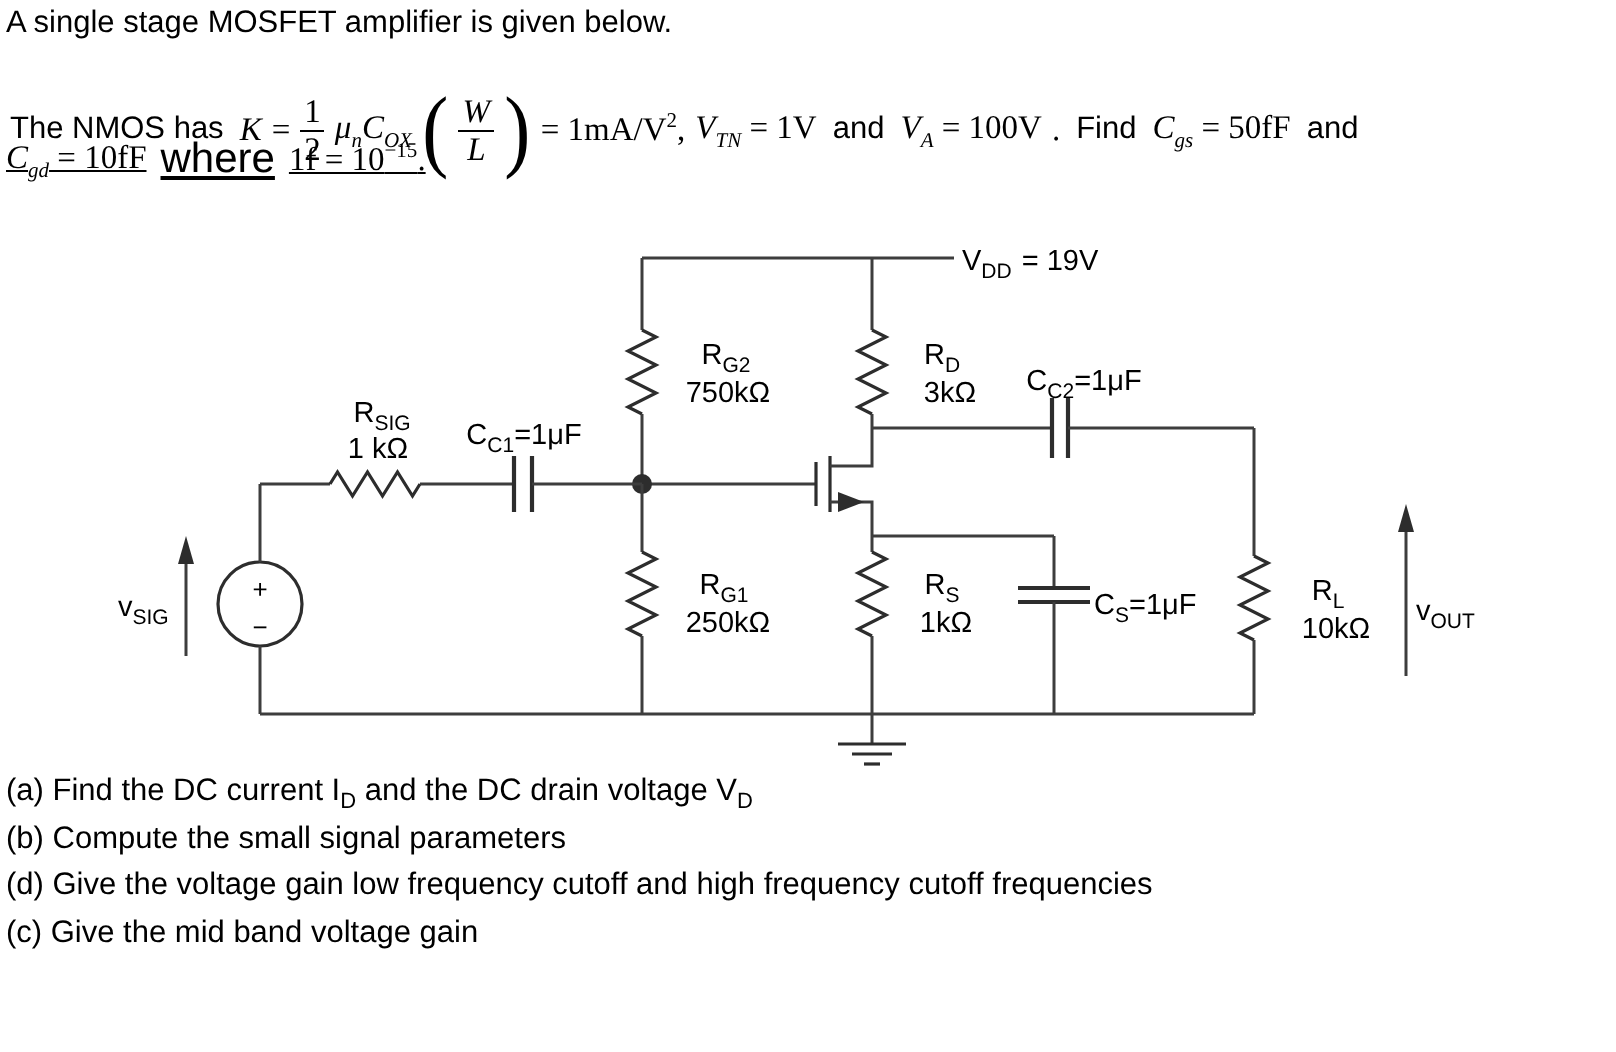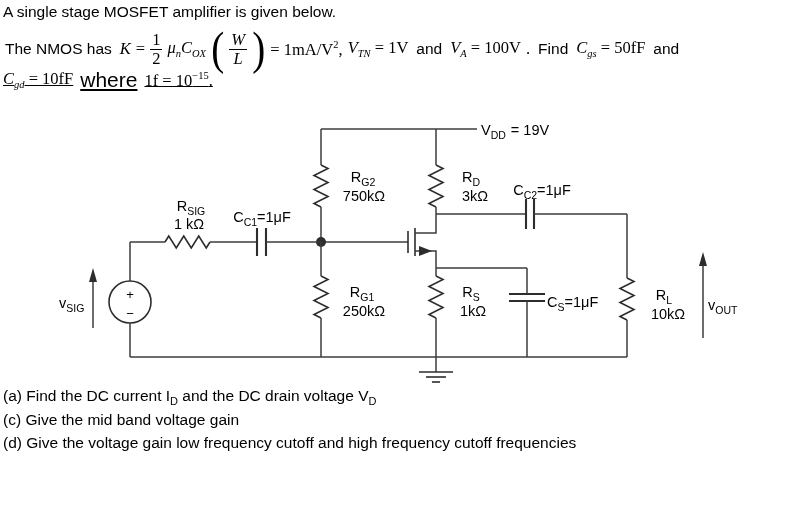--- a/index.html
+++ b/index.html
@@ -3,21 +3,21 @@
 <meta charset="utf-8">
 <style>
   * { margin:0; padding:0; box-sizing:border-box; }
   html,body { width:808px; height:526px; background:#ffffff; overflow:hidden; }
   .page { position:relative; width:784px; height:526px; background:#fff;
           font-family:"Liberation Sans", sans-serif; color:#000;padding-left:42px; }
 
   
   .title { position:absolute; left:3px; top:3px; font-size:15.5px; }
 
-  .mathline { position:absolute; left:2px; top:20px; height:58px;
+  .mathline { position:absolute; left:2px; top:36px; height:58px;
               display:flex; align-items:center; column-gap:5px;
               font-family:"Liberation Serif", serif; font-size:16.5px; }
   .mathline .w { font-family:"Liberation Sans", sans-serif; font-size:15.5px; margin:0 3px; }
   .it { font-style:italic; }
   .grp { white-space:pre; }
   .frac { display:inline-flex; flex-direction:column; align-items:center;
           line-height:1.08; font-size:16.5px; }
   .frac .fn { border-bottom:1.3px solid #000; padding:0 2px; }
   .paren { font-size:46px; line-height:0.8; font-family:"Liberation Serif", serif;
            margin:0 -1px; transform:scaleX(.85); }
@@ -192,17 +192,18 @@
 
     <g>
       <line class="wire" x1="703" y1="228" x2="703" y2="154"></line>
       <polygon class="solid" points="699,156 707,156 703,142"></polygon>
     </g>
     <text class="clabel" x="708" y="200"><tspan>v</tspan><tspan class="csub" dy="4">OUT</tspan></text>
   </svg>
 
   <div class="questions">
     <div class="q"><span>(a) Find the DC current I</span><sub>D</sub><span> and the DC drain voltage V</span><sub>D</sub></div>
+    <div class="q">(b) Compute the small signal parameters</div>
+    <div class="q">(d) Give the voltage gain low frequency cutoff and high frequency cutoff frequencies</div>
     <div class="q">(c) Give the mid band voltage gain</div>
-    <div class="q">(d) Give the voltage gain low frequency cutoff and high frequency cutoff frequencies</div>
   </div>
 
 </div>
 
 </body></html>

